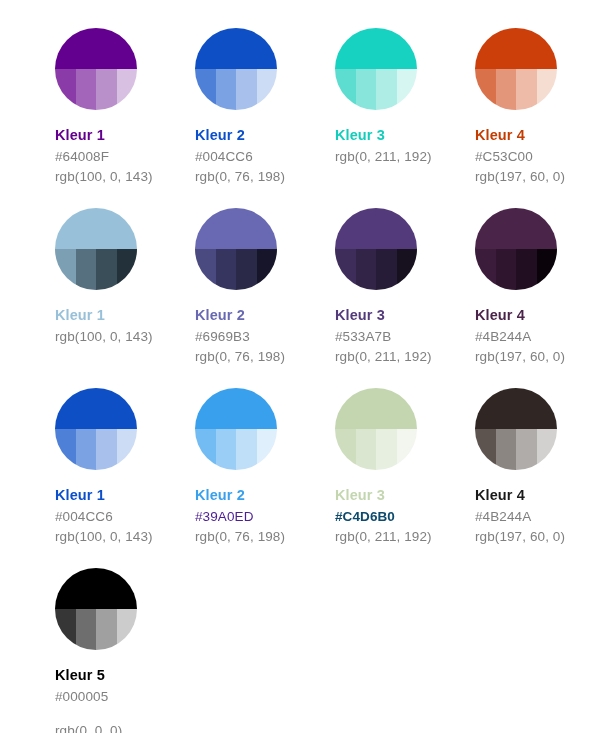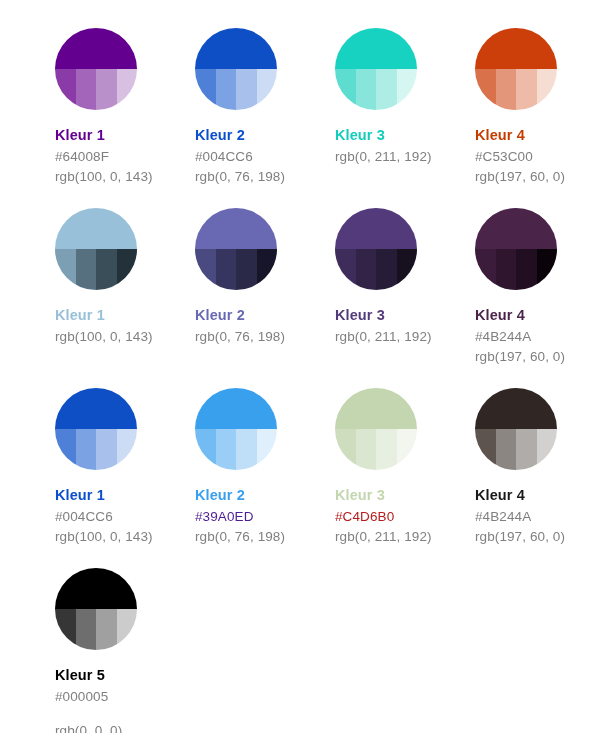--- a/index.html
+++ b/index.html
@@ -143,33 +143,35 @@
       <div class="swatch-circle" style="width: 82px; height: 82px;">
         <div class="swatch-base" style="background: rgb(105, 105, 179);"></div>
         <div class="swatch-bars">
           <div class="swatch-bar" style="background: rgb(74, 74, 128);"></div>
           <div class="swatch-bar" style="background: rgb(54, 53, 96);"></div>
           <div class="swatch-bar" style="background: rgb(42, 41, 71);"></div>
           <div class="swatch-bar" style="background: rgb(22, 21, 42);"></div>
         </div>
       </div>
       <div class="swatch-name" style="color: rgb(105, 105, 179);">Kleur 2</div>
+      <div class="swatch-hex" style="color: rgb(128, 128, 128);">#6969B3</div>
       <div class="swatch-rgb" style="color: rgb(128, 128, 128);">rgb(0, 76, 198)</div>
     </div>
     <div class="swatch-card" style="left: 335px; top: 208px;">
       <div class="swatch-circle" style="width: 82px; height: 82px;">
         <div class="swatch-base" style="background: rgb(83, 58, 123);"></div>
         <div class="swatch-bars">
           <div class="swatch-bar" style="background: rgb(62, 44, 91);"></div>
           <div class="swatch-bar" style="background: rgb(50, 36, 71);"></div>
           <div class="swatch-bar" style="background: rgb(39, 28, 55);"></div>
           <div class="swatch-bar" style="background: rgb(22, 16, 31);"></div>
         </div>
       </div>
       <div class="swatch-name" style="color: rgb(83, 58, 123);">Kleur 3</div>
+      <div class="swatch-hex" style="color: rgb(128, 128, 128);">#533A7B</div>
       <div class="swatch-rgb" style="color: rgb(128, 128, 128);">rgb(0, 211, 192)</div>
     </div>
     <div class="swatch-card" style="left: 475px; top: 208px;">
       <div class="swatch-circle" style="width: 82px; height: 82px;">
         <div class="swatch-base" style="background: rgb(75, 36, 74);"></div>
         <div class="swatch-bars">
           <div class="swatch-bar" style="background: rgb(60, 28, 59);"></div>
           <div class="swatch-bar" style="background: rgb(47, 22, 46);"></div>
           <div class="swatch-bar" style="background: rgb(33, 15, 33);"></div>
           <div class="swatch-bar" style="background: rgb(10, 4, 10);"></div>
@@ -211,21 +213,21 @@
       <div class="swatch-circle" style="width: 82px; height: 82px;">
         <div class="swatch-base" style="background: rgb(196, 214, 176);"></div>
         <div class="swatch-bars">
           <div class="swatch-bar" style="background: rgb(207, 221, 191);"></div>
           <div class="swatch-bar" style="background: rgb(219, 230, 208);"></div>
           <div class="swatch-bar" style="background: rgb(231, 239, 224);"></div>
           <div class="swatch-bar" style="background: rgb(242, 246, 238);"></div>
         </div>
       </div>
       <div class="swatch-name" style="color: rgb(196, 214, 176);">Kleur 3</div>
-      <div class="swatch-hex" style="color: #b91c1c;">#C4D6B0</div>
+      <div class="swatch-hex" style="color: #0c4a6e; font-weight: bold;">#C4D6B0</div>
       <div class="swatch-rgb" style="color: rgb(128, 128, 128);">rgb(0, 211, 192)</div>
     </div>
     <div class="swatch-card" style="left: 475px; top: 388px;">
       <div class="swatch-circle" style="width: 82px; height: 82px;">
         <div class="swatch-base" style="background: rgb(48, 39, 36);"></div>
         <div class="swatch-bars">
           <div class="swatch-bar" style="background: rgb(93, 83, 79);"></div>
           <div class="swatch-bar" style="background: rgb(140, 134, 131);"></div>
           <div class="swatch-bar" style="background: rgb(176, 172, 169);"></div>
           <div class="swatch-bar" style="background: rgb(211, 209, 207);"></div>

